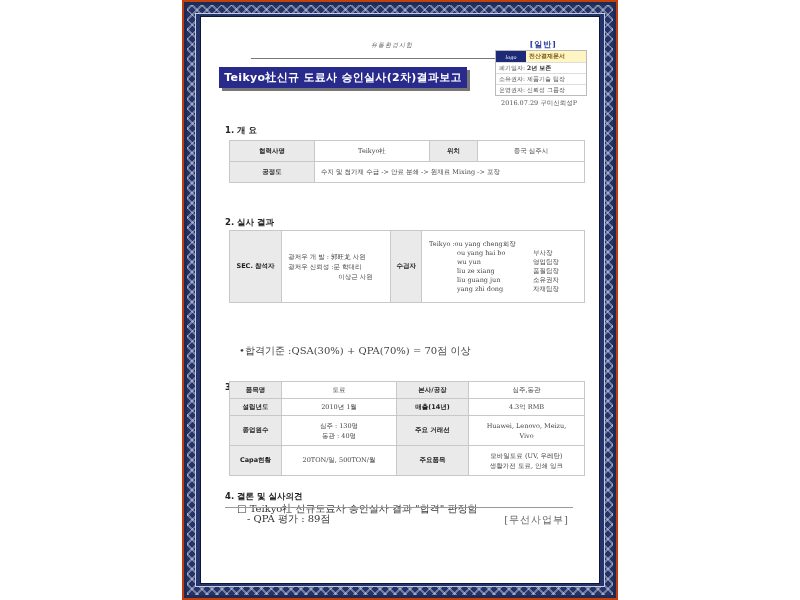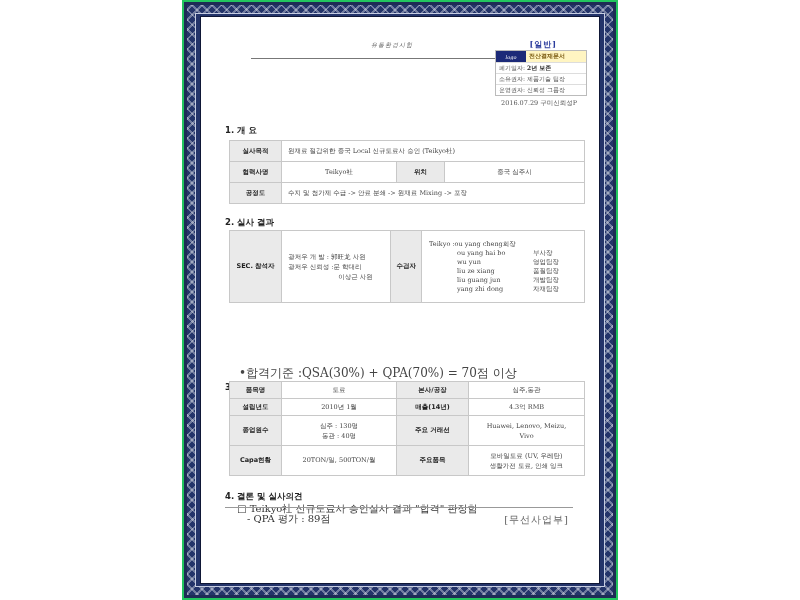--- a/index.html
+++ b/index.html
@@ -2,21 +2,21 @@
 <html><head>
   <meta charset="utf-8">
   <style>
     * { margin: 0; padding: 0; box-sizing: border-box; }
     html, body { width: 800px; height: 600px; background: #ffffff; overflow: hidden; }
     body { font-family: "DejaVu Serif", "Liberation Serif", serif; color: #333; position: relative; }
 
     .frame {
       position: absolute; left: 182px; top: 0; width: 436px; height: 600px;
       background: #1e2b55;
-      border: 2px solid #22c55e;
+      border: 2px solid #c2410c;
       text-decoration: underline;
     }
     .frame-pattern {
       position: absolute; inset: 3px;
       background:
         repeating-linear-gradient(45deg, rgba(255,255,255,0.35) 0 2px, transparent 2px 7px),
         repeating-linear-gradient(-45deg, rgba(255,255,255,0.35) 0 2px, transparent 2px 7px),
         #24346a;
     }
     .frame-inner-line {
@@ -56,40 +56,41 @@
     .datestamp { position: absolute; left: 300px; top: 82px; font-size: 6.5px; color: #555; }
 
     .section-title { position: absolute; left: 24px; font-size: 8.5px; font-weight: bold; color: #222; font-family: "DejaVu Sans", sans-serif; }
 
     table.doc { position: absolute; left: 28px; width: 356px; border-collapse: collapse; font-size: 6.5px; }
     table.doc td { border: 1px solid #c8c8c8; text-align: center; vertical-align: middle; color: #444; padding: 1px 3px; }
     table.doc td.lbl { background: #eaeaea; font-weight: bold; color: #222; font-family: "DejaVu Sans", sans-serif; }
     table.doc td.left { text-align: left; padding-left: 6px; }
     .pass { color: #2a2f9a; font-weight: bold; letter-spacing: 4px; }
 
-    .note { position: absolute; left: 38px; font-size: 12px; color: #444; margin-top: 21px; }
+    .note { position: absolute; left: 38px; font-size: 10px; color: #444; }
     .reviewer-lines { text-align: left; line-height: 9px; padding-left: 4px; }
     .rv { display: flex; }
     .rv .n { width: 76px; }
     .conclusion { position: absolute; left: 36px; font-size: 10px; color: #333; line-height: 10px; }
     .bottomline { position: absolute; left: 24px; right: 26px; top: 490px; border-top: 1px solid #999; }
     .footer { position: absolute; right: 30px; top: 496px; font-size: 10px; color: #666; letter-spacing: 1px; }
   </style>
 </head>
 <body>
 
 <div class="frame">
   <div class="frame-pattern"></div>
   <div class="frame-inner-line"></div>
   <div class="page">
 
     <div class="topline"></div>
     <div class="topcenter">유통환경시험</div>
     <div class="topright">[일반]</div>
 
+    <div class="title-banner">Teikyo社신규 도료사 승인실사(2차)결과보고</div>
 
     <div class="approval">
       <div class="hdr">
         <div class="logo">logo</div>
         <div class="hdr-text">전산결재문서</div>
       </div>
       <div class="row">
           <span>폐기일자:</span>
           <b>2년 보존</b>
         </div>
@@ -100,24 +101,20 @@
       <div class="row">
           <span>운영권자:</span>
           <span style="margin-left:2px">신뢰성 그룹장</span>
         </div>
     </div>
     <div class="datestamp">2016.07.29 구미신뢰성P</div>
 
     <div class="section-title" style="top:108px">1. 개 요</div>
     <table class="doc" style="top:123px">
       <tbody>
-          <tr style="height:21px">
-        <td class="lbl" style="width:52px">실사목적</td>
-        <td class="left" colspan="3">원재료 절감위한 중국 Local 신규도료사 승인 (Teikyo社)</td>
-      </tr>
       <tr style="height:21px">
         <td class="lbl">협력사명</td>
         <td style="width:115px">Teikyo社</td>
         <td class="lbl" style="width:48px">위치</td>
         <td>중국 심주시</td>
       </tr>
       <tr style="height:21px">
         <td class="lbl">공정도</td>
         <td class="left" colspan="3">수지 및 첨가제 수급 -&gt; 안료 분쇄 -&gt; 원재료 Mixing -&gt; 포장</td>
       </tr>
@@ -149,21 +146,21 @@
             <div class="rv" style="padding-left:28px">
                   <span class="n">wu yun</span>
                   <span>영업팀장</span>
                 </div>
             <div class="rv" style="padding-left:28px">
                   <span class="n">liu ze xiang</span>
                   <span>품질팀장</span>
                 </div>
             <div class="rv" style="padding-left:28px">
                   <span class="n">liu guang jun</span>
-                  <span>개발팀장</span>
+                  <span>소유권자</span>
                 </div>
             <div class="rv" style="padding-left:28px">
                   <span class="n">yang zhi dong</span>
                   <span>자재팀장</span>
                 </div>
           </div>
         </td>
       </tr>
     </tbody>
       </table>

